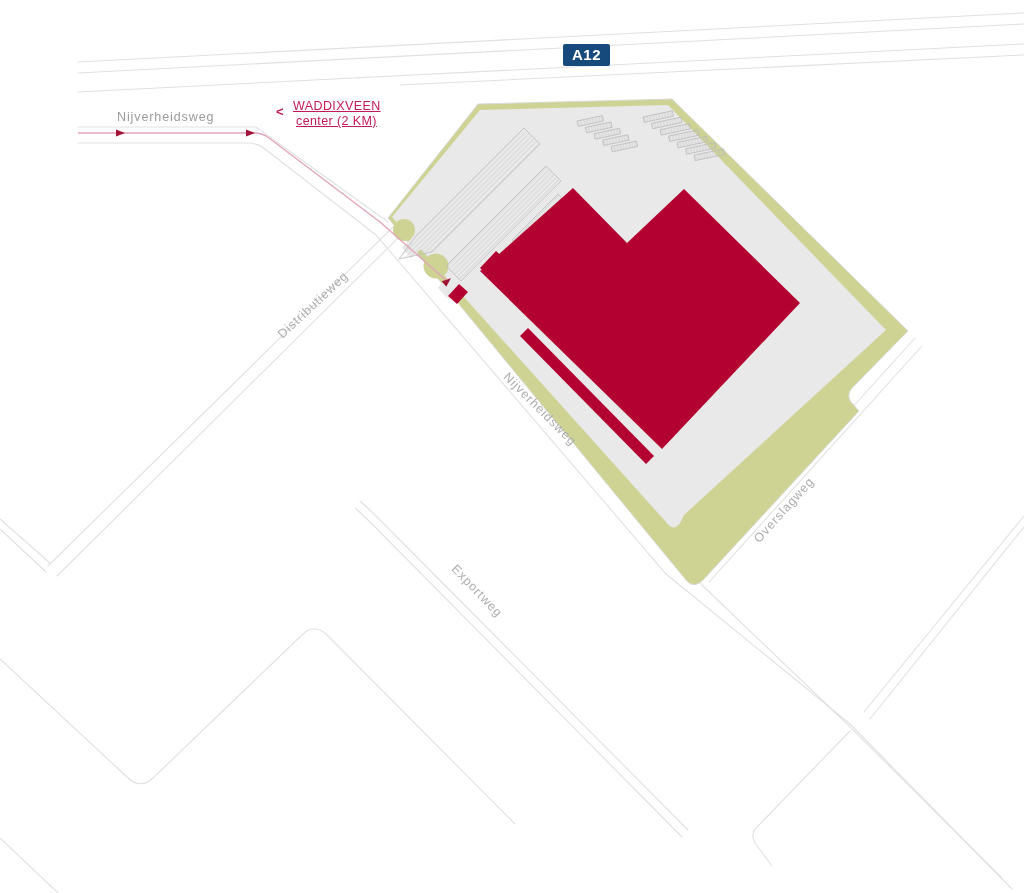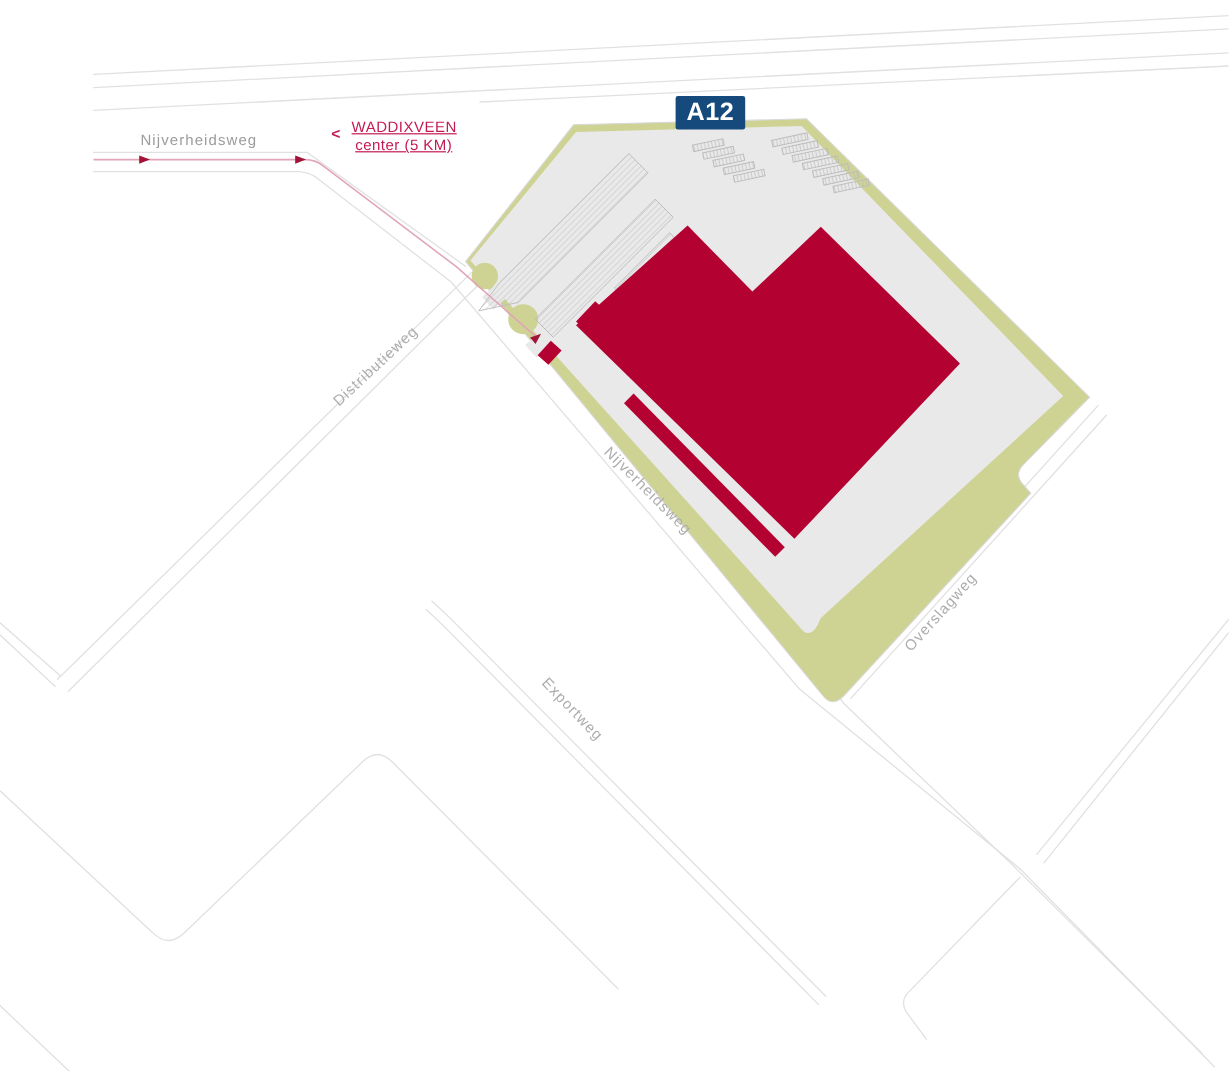--- a/index.html
+++ b/index.html
@@ -10,22 +10,22 @@
   .stage svg{position:absolute;left:0;top:0;}
   .lbl{position:absolute;white-space:nowrap;pointer-events:none;}
   .road-label{
     color:var(--label-gray,#9c9c9c);font-size:12.5px;letter-spacing:.9px;font-weight:400;
   }
   .road-label.light{color:var(--label-gray-light,#ababab);}
   .rot{transform-origin:center;}
   .badge{
     position:absolute;left:563px;top:44px;
     background:var(--badge-bg,#164a7d);color:var(--badge-text-color,#ffffff);
-    font-weight:bold;font-size:21px;letter-spacing:.5px;
-    padding:3px 9px 4px 9px;border-radius:2px;line-height:1;margin-top:36px;
+    font-weight:bold;font-size:15px;letter-spacing:.5px;
+    padding:3px 9px 4px 9px;border-radius:2px;line-height:1;
   }
   .accent{color:var(--accent-red,#c41a52);font-size:12.5px;letter-spacing:.4px;}
   .waddix{left:293px;top:99px;line-height:15px;text-decoration:underline;}
   .waddix .l2{padding-left:3px;}
   .chevron{left:276px;top:104px;font-size:13px;font-weight:bold;}
 </style>
 </head>
 <body>
 
 <div class="stage">
@@ -131,21 +131,21 @@
     </g>
   </svg>
 
   <div class="lbl road-label" style="left:117px;top:110px;">Nijverheidsweg</div>
 
   <div class="badge">A12</div>
 
   <div class="lbl accent chevron">&lt;</div>
   <div class="lbl accent waddix">
     <div class="l1">WADDIXVEEN</div>
-    <div class="l2">center (5 KM)</div>
+    <div class="l2">center (2 KM)</div>
   </div>
 
   <div class="lbl road-label light rot" style="left:313px;top:305px;transform:translate(-50%,-50%) rotate(-43deg);">Distributieweg</div>
 
   <div class="lbl road-label light rot" style="left:540px;top:409px;transform:translate(-50%,-50%) rotate(45deg);">Nijverheidsweg</div>
 
   <div class="lbl road-label light rot" style="left:477px;top:591px;transform:translate(-50%,-50%) rotate(46deg);">Exportweg</div>
 
   <div class="lbl road-label light rot" style="left:784px;top:510px;transform:translate(-50%,-50%) rotate(-48deg);">Overslagweg</div>
 

